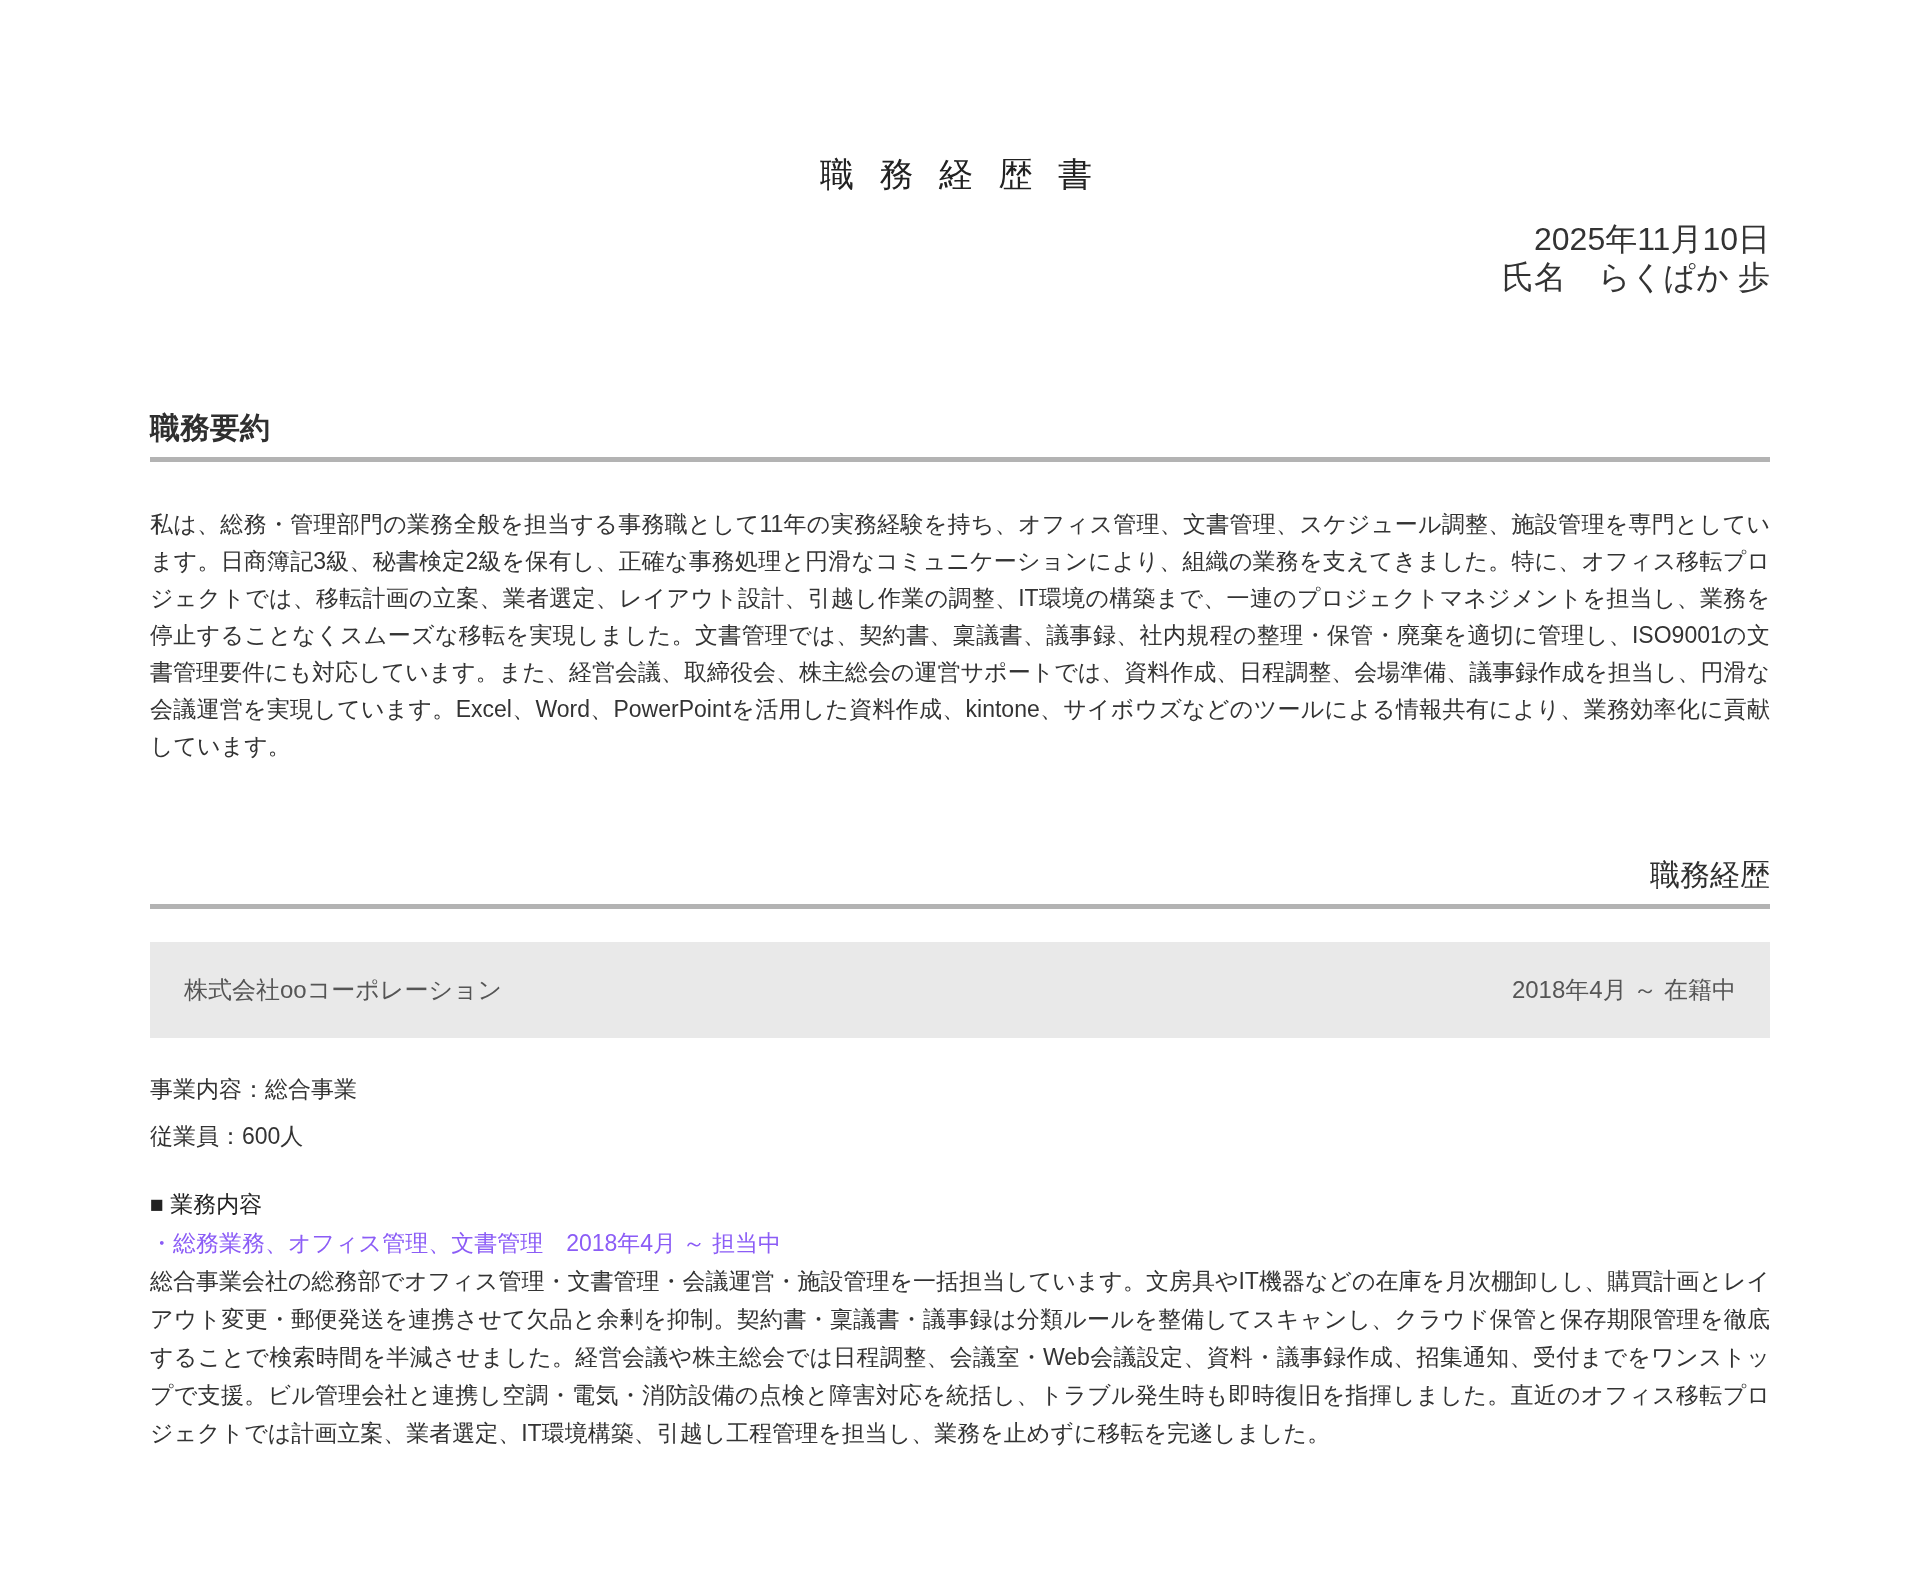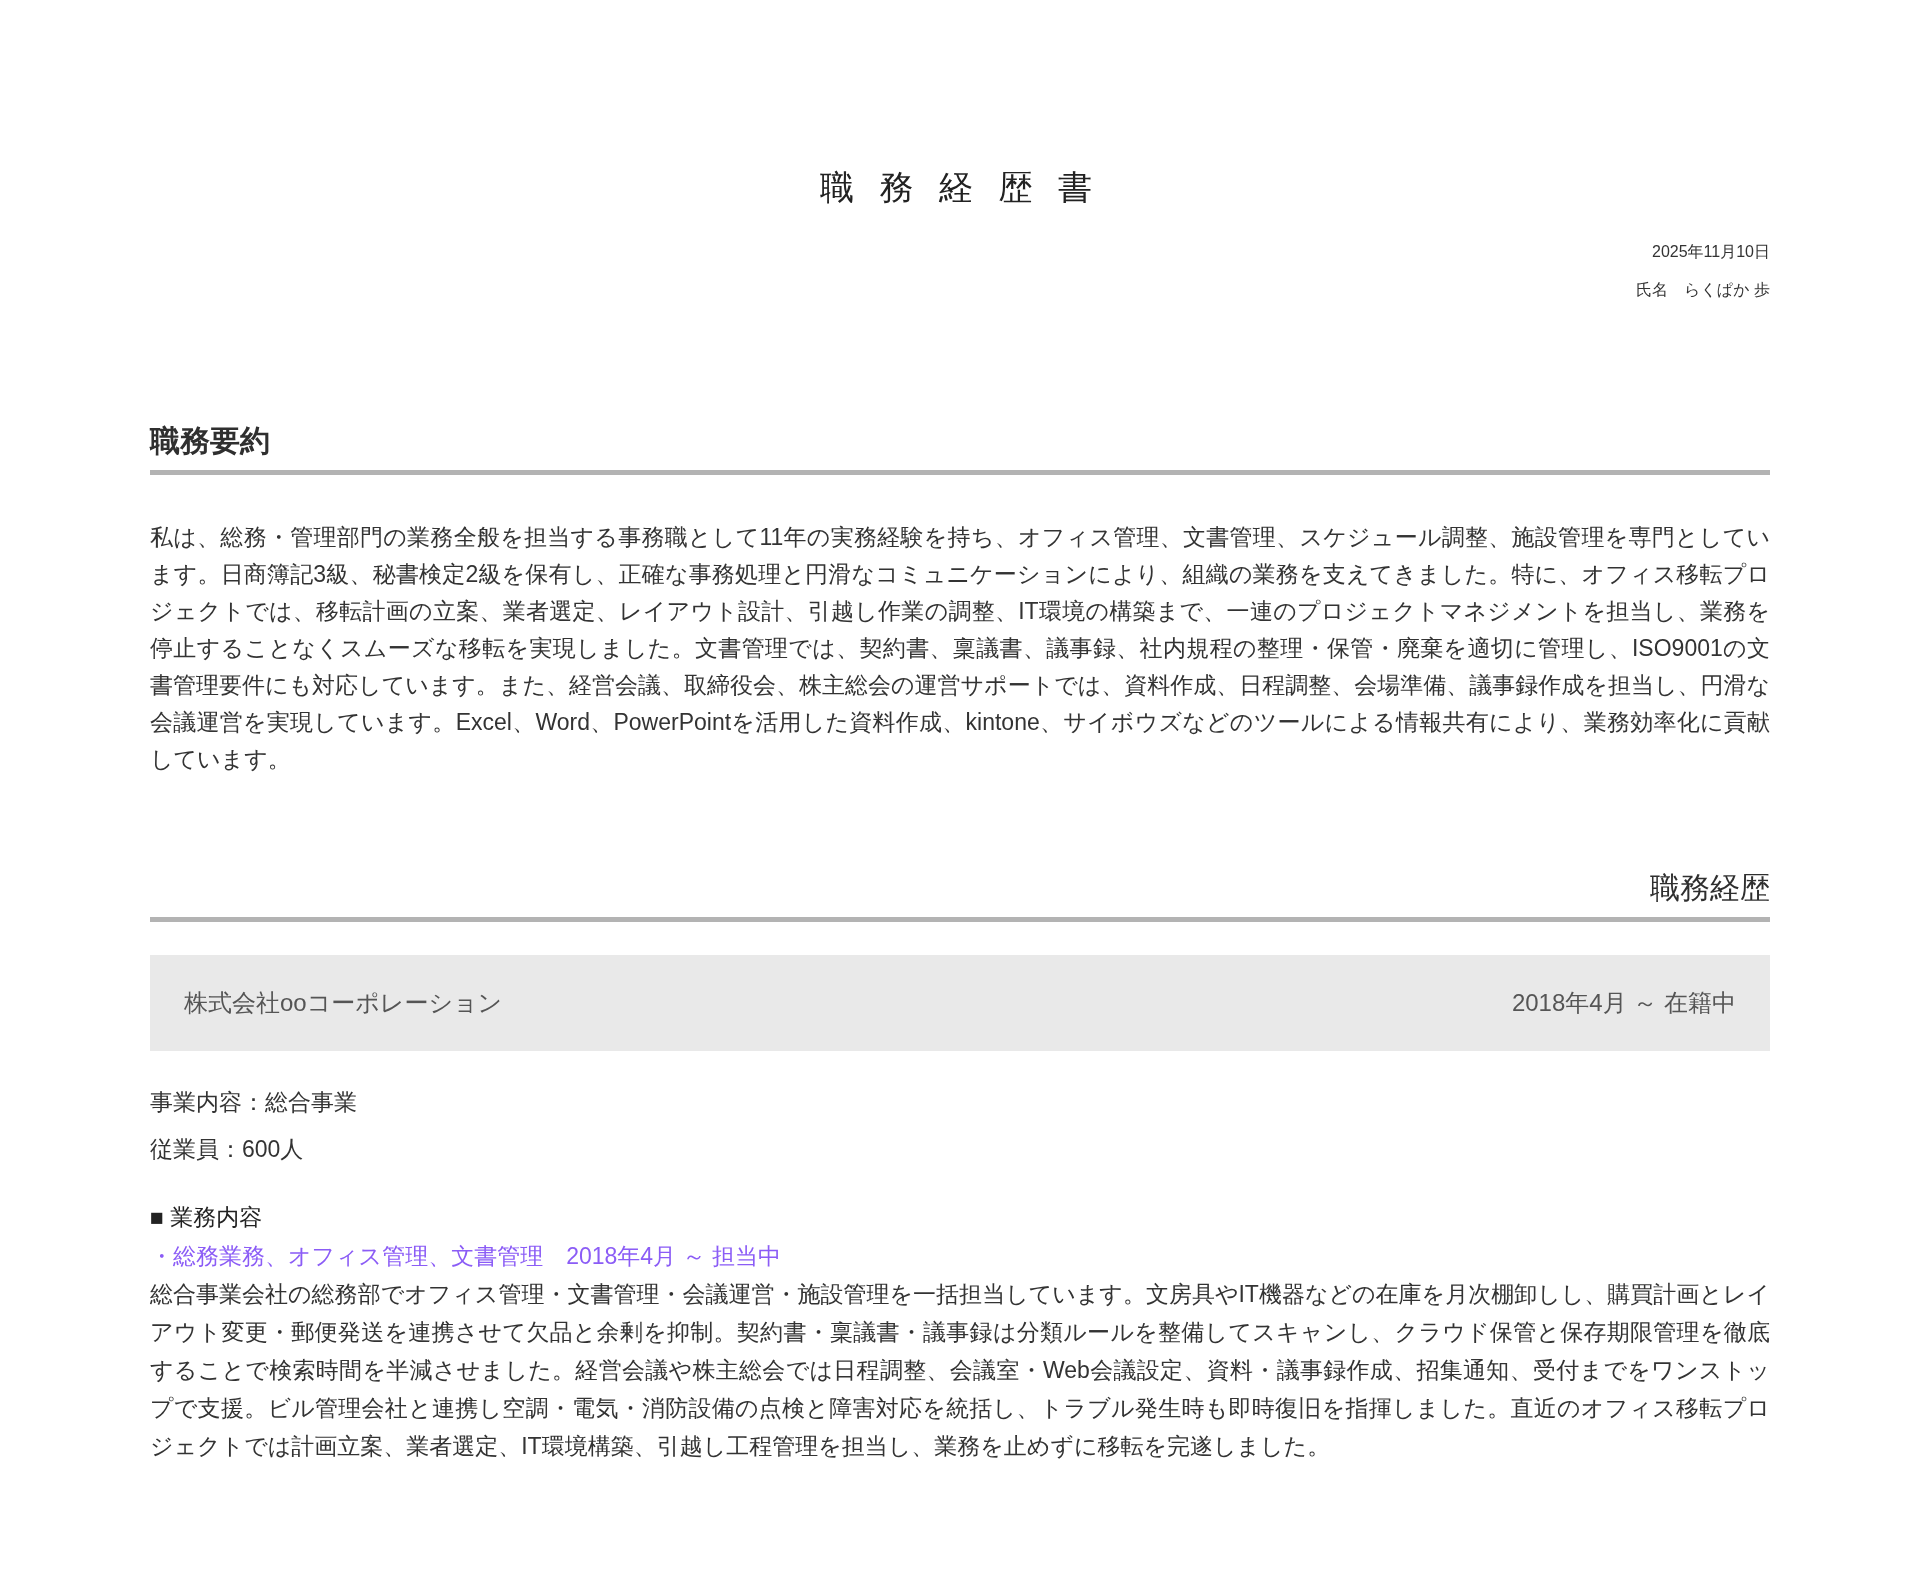--- a/index.html
+++ b/index.html
@@ -11,32 +11,32 @@
     width: 1920px;
     height: 1595px;
     overflow: hidden;
     font-family: "Liberation Sans", "DejaVu Sans", sans-serif;
     color: #333333;
   }
   .page {
     padding: 0 150px;
   }
   .doc-title {
-    margin: 17px;
+    margin: 4px;
     padding-top: 148px;
     text-align: center;
     font-size: 34px;
     font-weight: normal;
     letter-spacing: 8px;
     color: #222222;
   }
   .header-meta {
     margin-top: 22px;
     text-align: right;
-    font-size: 16px;
+    font-size: 32px;
     line-height: 38px;
     color: #333333;
   }
   .section-heading {
     margin: 0;
     font-size: 30px;
     font-weight: normal;
     color: #2f2f2f;
   }
   .section-heading.summary { margin-top: 112px; font-weight: bold; }

